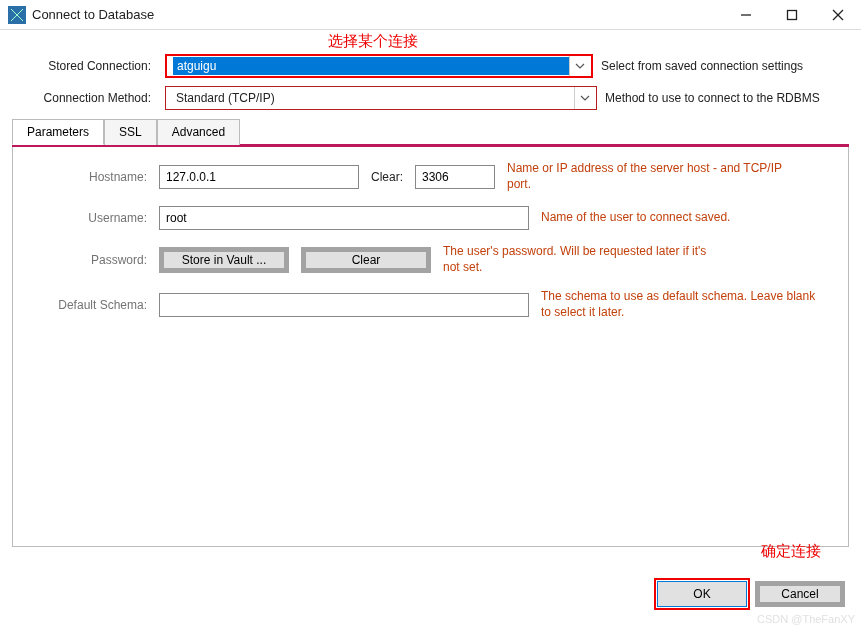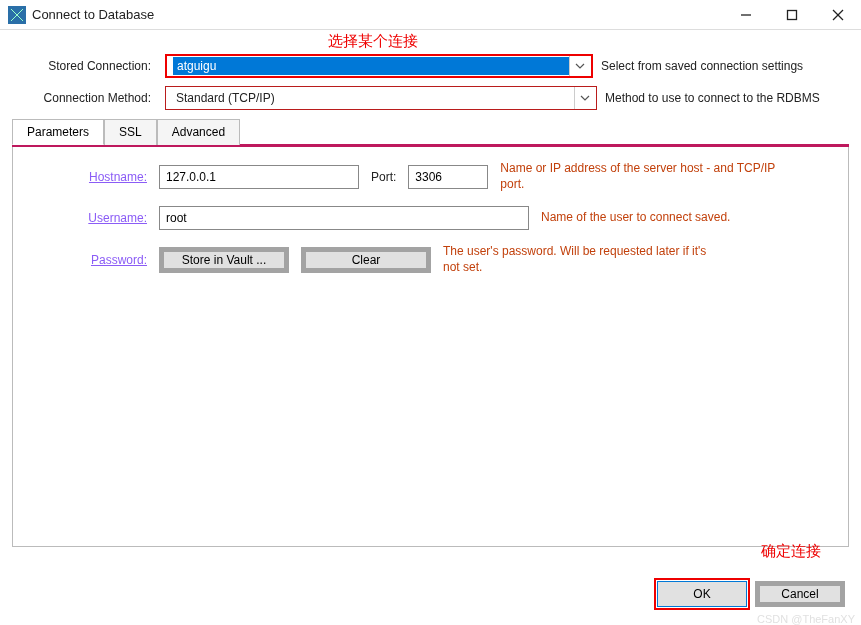--- a/index.html
+++ b/index.html
@@ -121,22 +121,21 @@
     }
     .param-row {
       display: flex;
       align-items: center;
       gap: 12px;
       margin-bottom: 14px;
     }
     .param-label {
       width: 118px;
       text-align: right;
-      color: #8b5cf6;
-      text-decoration: underline;
+      color: #737373;
     }
     .text-input {
       height: 24px;
       border: 1px solid #888;
       padding: 0 6px;
       font-size: 12px;
       font-family: inherit;
       background: #fff;
     }
     .hostname-input { width: 200px; }
@@ -249,38 +248,43 @@
     <div class="tab active">Parameters</div>
     <div class="tab">SSL</div>
     <div class="tab">Advanced</div>
   </div>
 
   <div class="tabcontent">
 
     <div class="param-row">
       <div class="param-label">Hostname:</div>
       <input class="text-input hostname-input" type="text" value="127.0.0.1" style="">
-      <div class="port-label">Port:</div>
+      <div class="port-label">Clear:</div>
       <input class="text-input port-input" type="text" value="3306" style="">
       <div class="param-desc">Name or IP address of the server host - and TCP/IP port.</div>
     </div>
 
     <div class="param-row">
       <div class="param-label">Username:</div>
       <input class="text-input username-input" type="text" value="root" style="">
       <div class="param-desc">Name of the user to connect saved.</div>
     </div>
 
     <div class="param-row">
       <div class="param-label">Password:</div>
       <button class="btn btn-store">Store in Vault ...</button>
       <button class="btn btn-clear">Clear</button>
       <div class="param-desc">The user's password. Will be requested later if it's not set.</div>
     </div>
 
+    <div class="param-row">
+      <div class="param-label">Default Schema:</div>
+      <input class="text-input schema-input" type="text" value="" style="">
+      <div class="param-desc">The schema to use as default schema. Leave blank to select it later.</div>
+    </div>
 
   </div>
 </div>
 
 <div class="footer">
   <button class="btn btn-ok">OK</button>
   <button class="btn btn-cancel">Cancel</button>
 </div>
 
 <div class="watermark">CSDN @TheFanXY</div>

